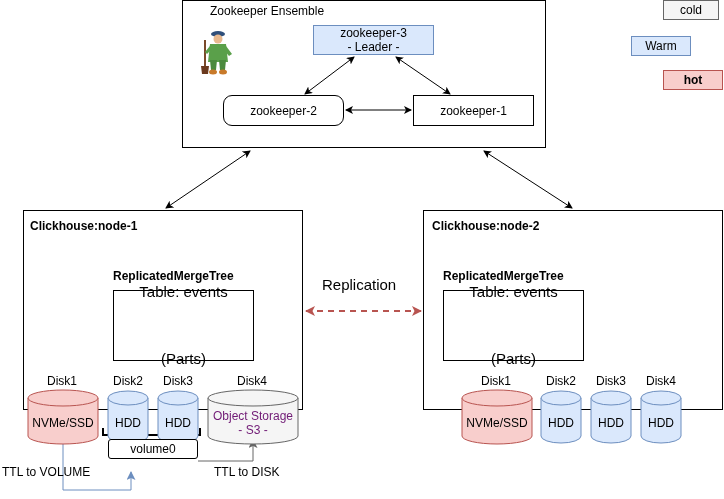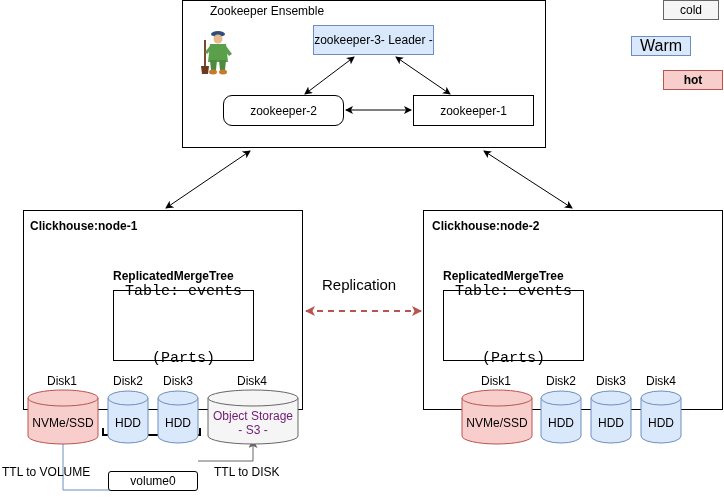--- a/index.html
+++ b/index.html
@@ -3,31 +3,31 @@
 <meta charset="utf-8">
 <style>
   html, body { margin:0; padding:0; background:#ffffff; }
   body { width:724px; height:499px; position:relative; overflow:hidden;
          font-family:"Liberation Sans", sans-serif; color:#000; }
   .abs { position:absolute; }
   .box { position:absolute; border:1px solid #000; background:#fff; box-sizing:border-box; }
   .center { display:flex; align-items:center; justify-content:center; text-align:center; }
   .lbl { position:absolute; font-size:12px; white-space:nowrap; }
   .bold { font-weight:bold; }
-  .mono { font-family:Liberation Mono, monospace;gap:33px; }
+  .mono { font-family:Liberation Sans, sans-serif;gap:33px; }
   svg.overlay { position:absolute; left:0; top:0; pointer-events:none; }
   .cyl-text { position:absolute; font-size:12px; text-align:center; line-height:14px; }
 </style>
 </head>
 <body>
 
 <div class="box center" style="left:663px;top:0px;width:56px;height:20px;background:#f5f5f5;border-color:#666;font-size:12px;">
   <span>cold</span>
 </div>
-<div class="box center" style="left:631px;top:36px;width:60px;height:20px;background:#dae8fc;border-color:#6c8ebf;font-size:16px;">
+<div class="box center" style="left:631px;top:36px;width:60px;height:20px;background:#dae8fc;border-color:#6c8ebf;font-size:12px;">
   <span>Warm</span>
 </div>
 <div class="box center" style="left:663px;top:70px;width:60px;height:20px;background:#f8cecc;border-color:#b85450;font-size:12px;font-weight:bold;">
   <span>hot</span>
 </div>
 
 <div class="box" style="left:182px;top:0px;width:364px;height:148px;"></div>
 <div class="lbl" style="left:210px;top:4px;">Zookeeper Ensemble</div>
 
 <svg class="abs" style="left:196px;top:28px;" width="40" height="48" viewBox="0 0 40 48">
@@ -37,21 +37,21 @@
   <circle cx="22" cy="11" r="4.5" fill="#e8b98f"></circle>
   <path d="M14 16 L30 16 L32 34 L12 34 Z" fill="#5aa04a"></path>
   <path d="M14 32 L21 32 L20 42 L15 42 Z" fill="#4c8a3e"></path>
   <path d="M23 32 L30 32 L29 42 L24 42 Z" fill="#4c8a3e"></path>
   <path d="M30 18 L36 26 L33 28 L28 22 Z" fill="#5aa04a"></path>
   <path d="M14 18 L9 24 L11 26 L15 22 Z" fill="#5aa04a"></path>
   <ellipse cx="17" cy="44" rx="4" ry="2.5" fill="#c87a2a"></ellipse>
   <ellipse cx="27" cy="44" rx="4" ry="2.5" fill="#c87a2a"></ellipse>
 </svg>
 
-<div class="box center" style="left:313px;top:25px;width:121px;height:30px;background:#dae8fc;border-color:#6c8ebf;font-size:12px;line-height:14px;flex-direction:row;">
+<div class="box center" style="left:313px;top:25px;width:121px;height:30px;background:#dae8fc;border-color:#6c8ebf;font-size:12px;line-height:14px;flex-direction:column;">
   <span>zookeeper-3</span>
   <span>- Leader -</span>
 </div>
 <div class="box center" style="left:223px;top:95px;width:121px;height:31px;font-size:12px;border-radius:9px;">
   <span>zookeeper-2</span>
 </div>
 <div class="box center" style="left:413px;top:95px;width:121px;height:31px;font-size:12px;">
   <span>zookeeper-1</span>
 </div>
 
@@ -155,18 +155,18 @@
 <div class="cyl-text" style="left:208px;top:409px;width:90px;color:#701a75;">
   <div>Object Storage</div>
   <div>- S3 -</div>
 </div>
 
 <div class="cyl-text" style="left:462px;top:416px;width:70px;">NVMe/SSD</div>
 <div class="cyl-text" style="left:541px;top:416px;width:40px;">HDD</div>
 <div class="cyl-text" style="left:591px;top:416px;width:40px;">HDD</div>
 <div class="cyl-text" style="left:641px;top:416px;width:40px;">HDD</div>
 
-<div class="box center" style="left:108px;top:471px;width:90px;height:20px;border-radius:3px;font-size:12px;">
+<div class="box center" style="left:108px;top:439px;width:90px;height:20px;border-radius:3px;font-size:12px;">
   <span>volume0</span>
 </div>
 
 <div class="lbl" style="left:2px;top:465px;">TTL  to VOLUME</div>
 <div class="lbl" style="left:214px;top:465px;">TTL to DISK</div>
 
 </body></html>

